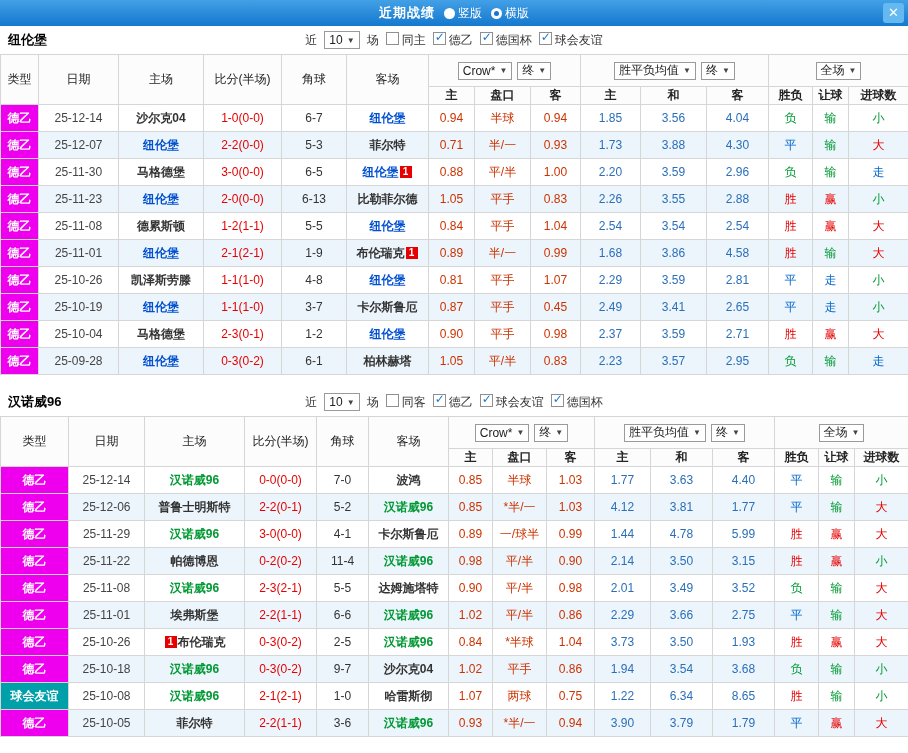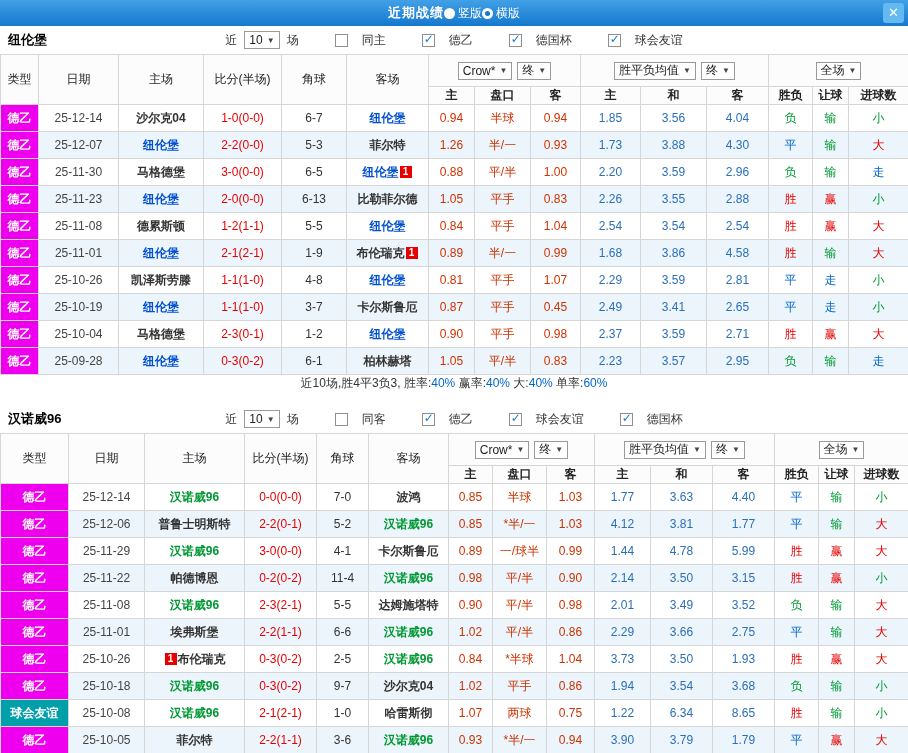--- a/index.html
+++ b/index.html
@@ -1,31 +1,31 @@
 <!DOCTYPE html>
 <html style="--tb1: #42a0e6; --tb2: #1478ce; --score: #e60000; --odds: #cc3300; --avg: #2a6fb8; --badge: #e60000; --blue: #0066cc; --rowalt: #edf5fc;"><head>
 <meta charset="utf-8">
 <style>
 :root{--tb1:#42a0e6;--tb2:#1478ce;--score:#e60000;--odds:#cc3300;--avg:#2a6fb8;--badge:#e60000;--blue:#0066cc;--rowalt:#edf5fc;}
 *{margin:0;padding:0;box-sizing:border-box;}
 html,body{width:908px;height:753px;overflow:hidden;background:#fff;}
 body{font-family:"Liberation Sans","DejaVu Sans",sans-serif;font-size:12px;color:#333;}
 .topbar{height:26px;background:linear-gradient(180deg,var(--tb1),var(--tb2));position:relative;display:flex;align-items:center;justify-content:center;color:#fff;}
-.topbar-center{display:flex;align-items:center;}
+.topbar-center{display:flex;align-items:center;gap:9px;}
 .title{font-weight:bold;font-size:13px;letter-spacing:1px;}
 .radio{display:inline-flex;align-items:center;gap:3px;cursor:pointer;}
 .radio-circle{width:11px;height:11px;border-radius:50%;background:#fff;display:inline-block;position:relative;}
 .radio-circle.sel::after{content:"";position:absolute;left:3px;top:3px;width:5px;height:5px;border-radius:50%;background:var(--tb2);}
 .close-btn{position:absolute;right:4px;top:3px;width:21px;height:20px;background:#64b9f0;border-radius:3px;text-align:center;line-height:20px;font-weight:bold;font-size:13px;cursor:pointer;color:#fff;}
 .sec-head{height:28px;position:relative;display:flex;align-items:center;justify-content:center;}
 .team-name{position:absolute;left:8px;font-weight:bold;font-size:13px;color:#000;}
 .filter{display:flex;align-items:center;gap:7px;}
 .fake-select{display:inline-flex;align-items:center;gap:4px;border:1px solid #9a9a9a;background:#fff;height:18px;padding:0 4px;cursor:pointer;color:#222;}
 .fake-select .arr{font-size:8px;color:#444;}
-.cb-wrap{display:inline-flex;align-items:center;gap:14px;cursor:pointer;margin-left:29px;}
+.cb-wrap{display:inline-flex;gap:3px;cursor:pointer;}
 .cb{width:13px;height:13px;border:1px solid #8f8f8f;background:#fff;display:inline-block;position:relative;flex:0 0 13px;}
 .cb.checked::after{content:"\2713";position:absolute;left:1px;top:-3px;font-size:12px;font-weight:bold;color:#1478ce;}
 table.grid{border-collapse:collapse;width:908px;table-layout:fixed;border-radius:32px;}
 .grid th,.grid td{border:1px solid #d6d6d6;text-align:center;white-space:nowrap;overflow:hidden;padding:0;}
 .grid thead th{background:#fcfcfc;font-weight:normal;color:#222;}
 .grid .h1{height:32px;}
 .grid tr.sub th{height:17px;font-weight:bold;font-size:12px;}
 .grid tbody tr{height:27px;}
 .grid tbody tr:nth-child(even){background:var(--rowalt);}
 .selwrap{display:flex;align-items:center;justify-content:center;gap:5px;}
@@ -177,21 +177,21 @@
             <td class="res" style="color: rgb(0, 153, 51);">输</td>
             <td class="res" style="color: rgb(0, 153, 51);">小</td>
           </tr>
           <tr>
             <td class="league" style="background: rgb(238, 0, 238);">德乙</td>
             <td class="date">25-12-07</td>
             <td class="teamcell"><span class="tname" style="color: rgb(0, 80, 208);">纽伦堡</span></td>
             <td class="score">2-2(0-0)</td>
             <td class="corner">5-3</td>
             <td class="teamcell"><span class="tname">菲尔特</span></td>
-            <td class="odds">1.26</td>
+            <td class="odds">0.71</td>
             <td class="odds">半/一</td>
             <td class="odds">0.93</td>
             <td class="avg">1.73</td>
             <td class="avg">3.88</td>
             <td class="avg">4.30</td>
             <td class="res" style="color: rgb(0, 102, 204);">平</td>
             <td class="res" style="color: rgb(0, 153, 51);">输</td>
             <td class="res" style="color: rgb(230, 0, 0);">大</td>
           </tr>
           <tr>
@@ -325,21 +325,20 @@
             <td class="odds">0.83</td>
             <td class="avg">2.23</td>
             <td class="avg">3.57</td>
             <td class="avg">2.95</td>
             <td class="res" style="color: rgb(0, 153, 51);">负</td>
             <td class="res" style="color: rgb(0, 153, 51);">输</td>
             <td class="res" style="color: rgb(0, 102, 204);">走</td>
           </tr>
         </tbody>
       </table>
-      <div class="summary"><span>近10场,胜4平3负3, </span><span>胜率:</span><span class="val">40%</span> <span>赢率:</span><span class="val">40%</span> <span>大:</span><span class="val">40%</span> <span>单率:</span><span class="val">60%</span> </div>
     </div>
     <div class="section">
       <div class="sec-head">
         <span class="team-name">汉诺威96</span>
         <div class="filter">
           <span>近</span>
           <span class="fake-select">
             <span>10</span>
             <span class="arr">▼</span>
           </span>

